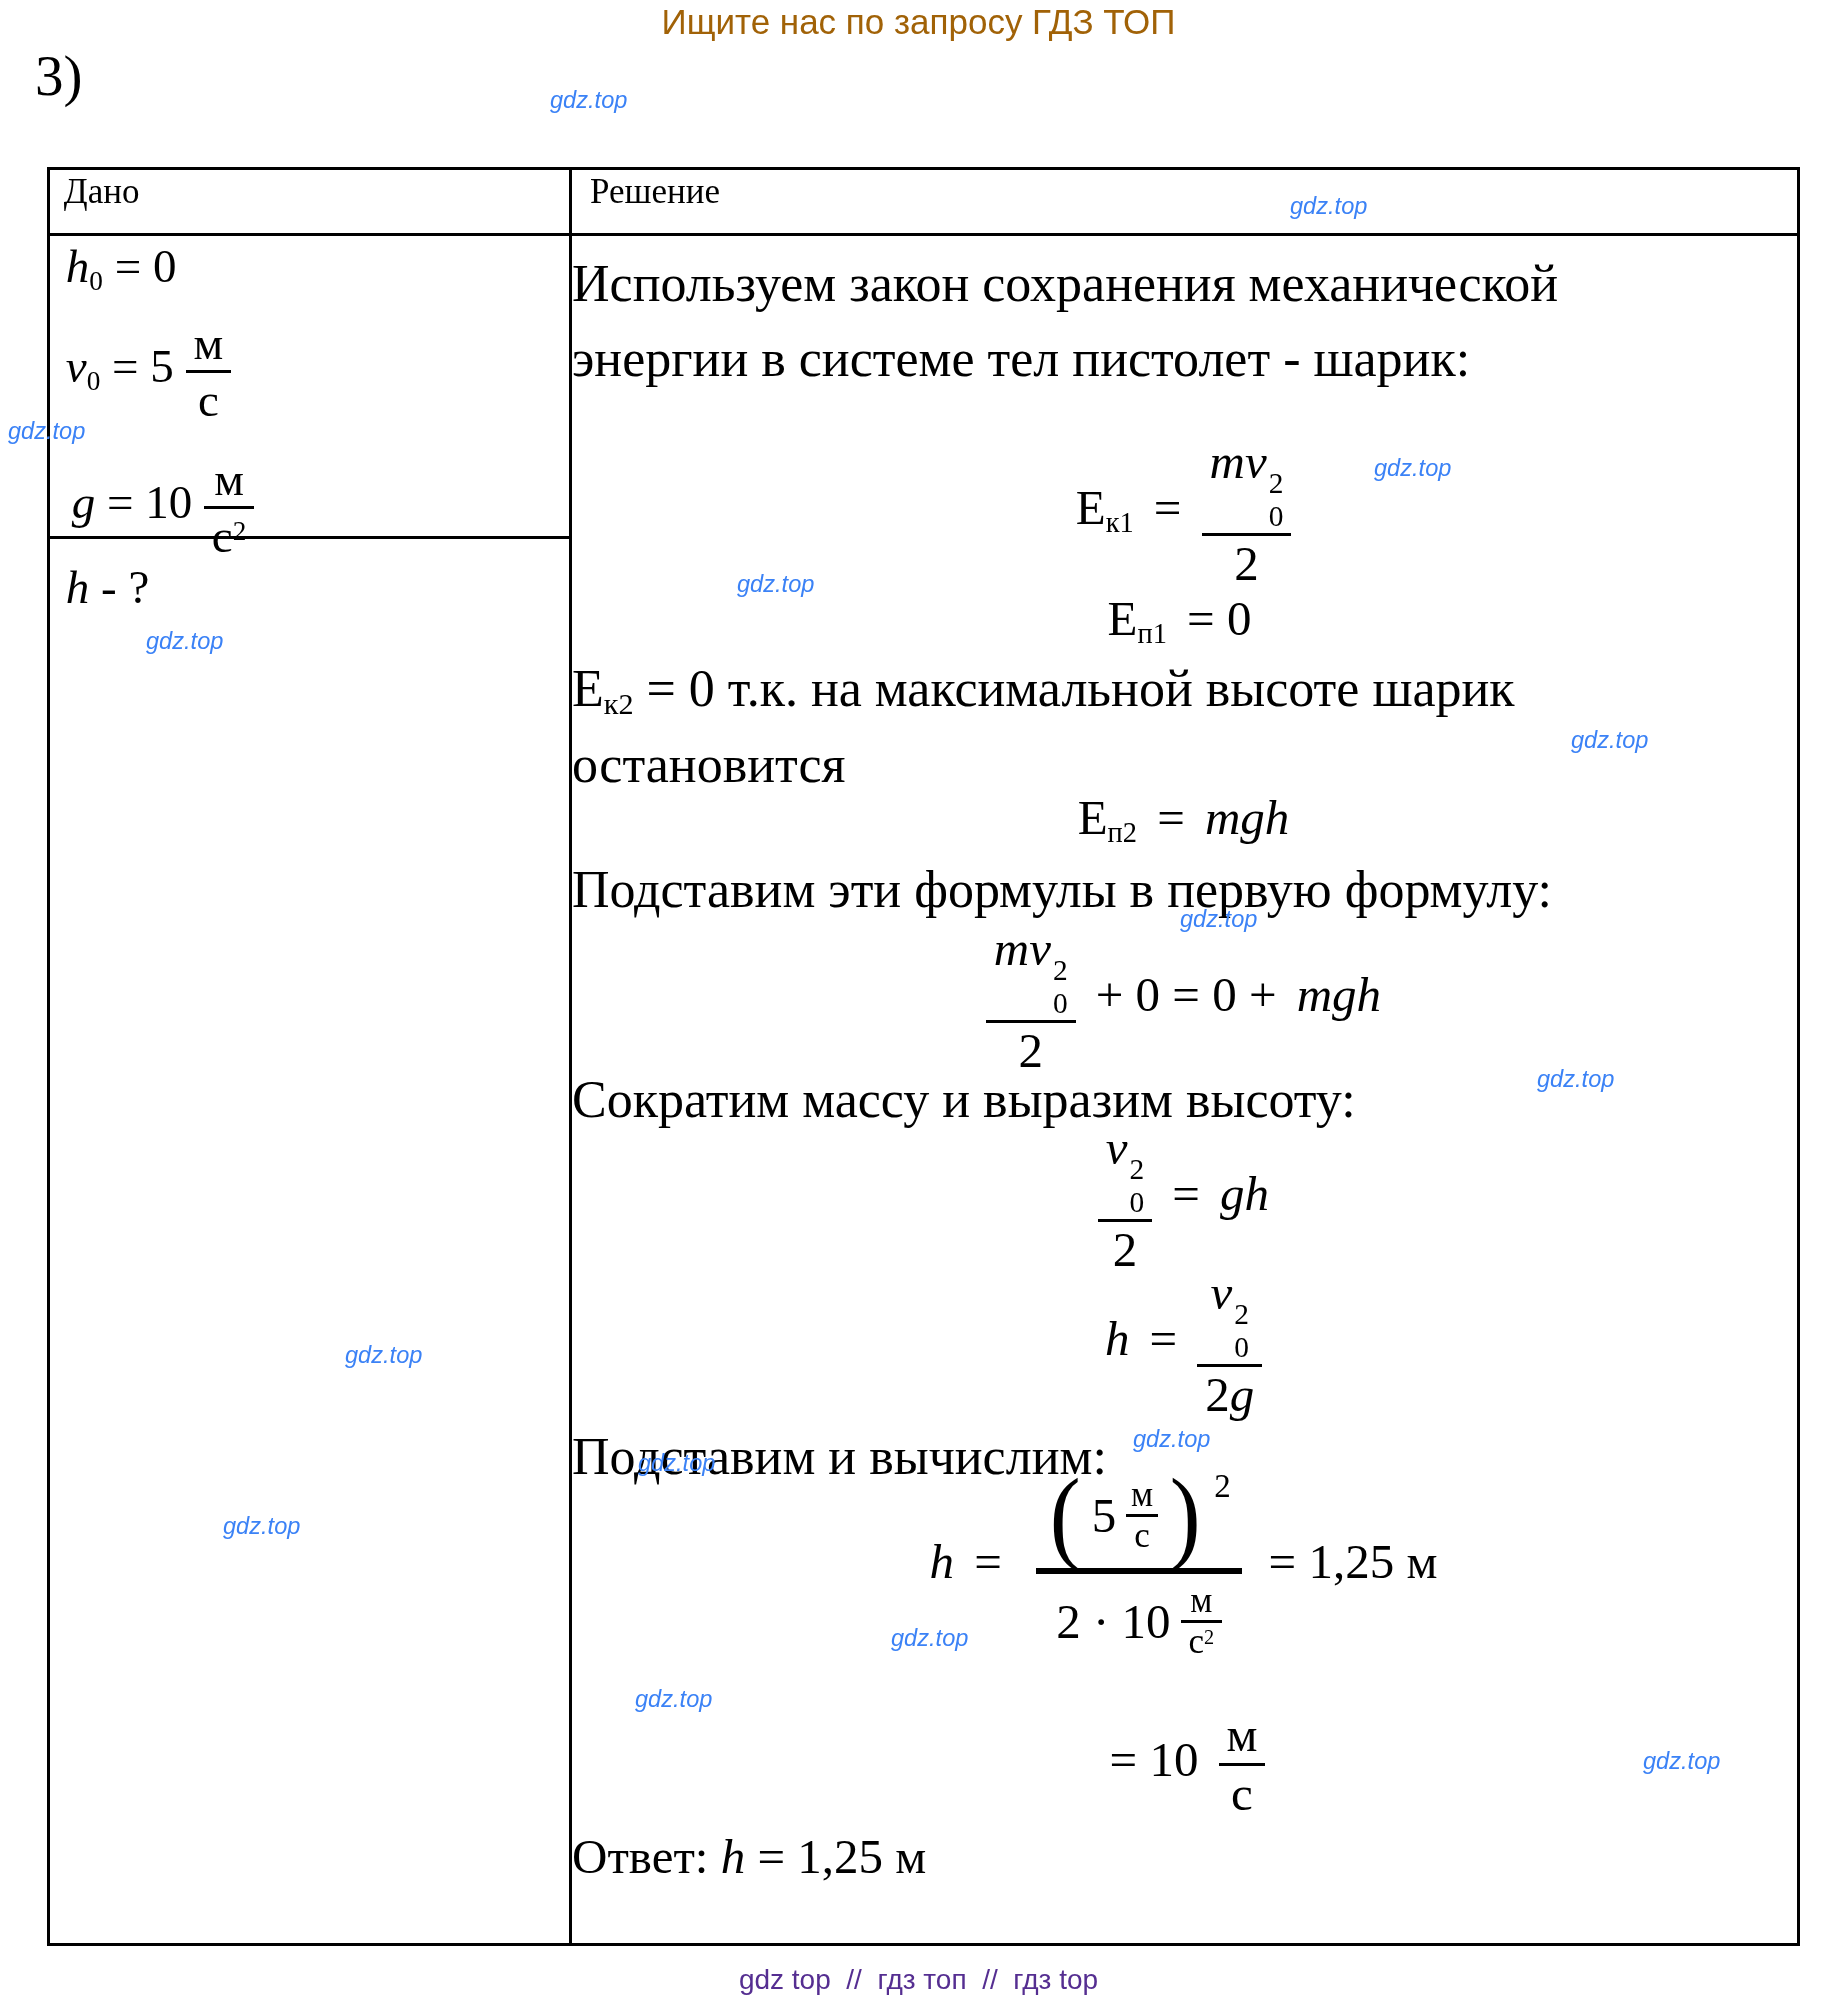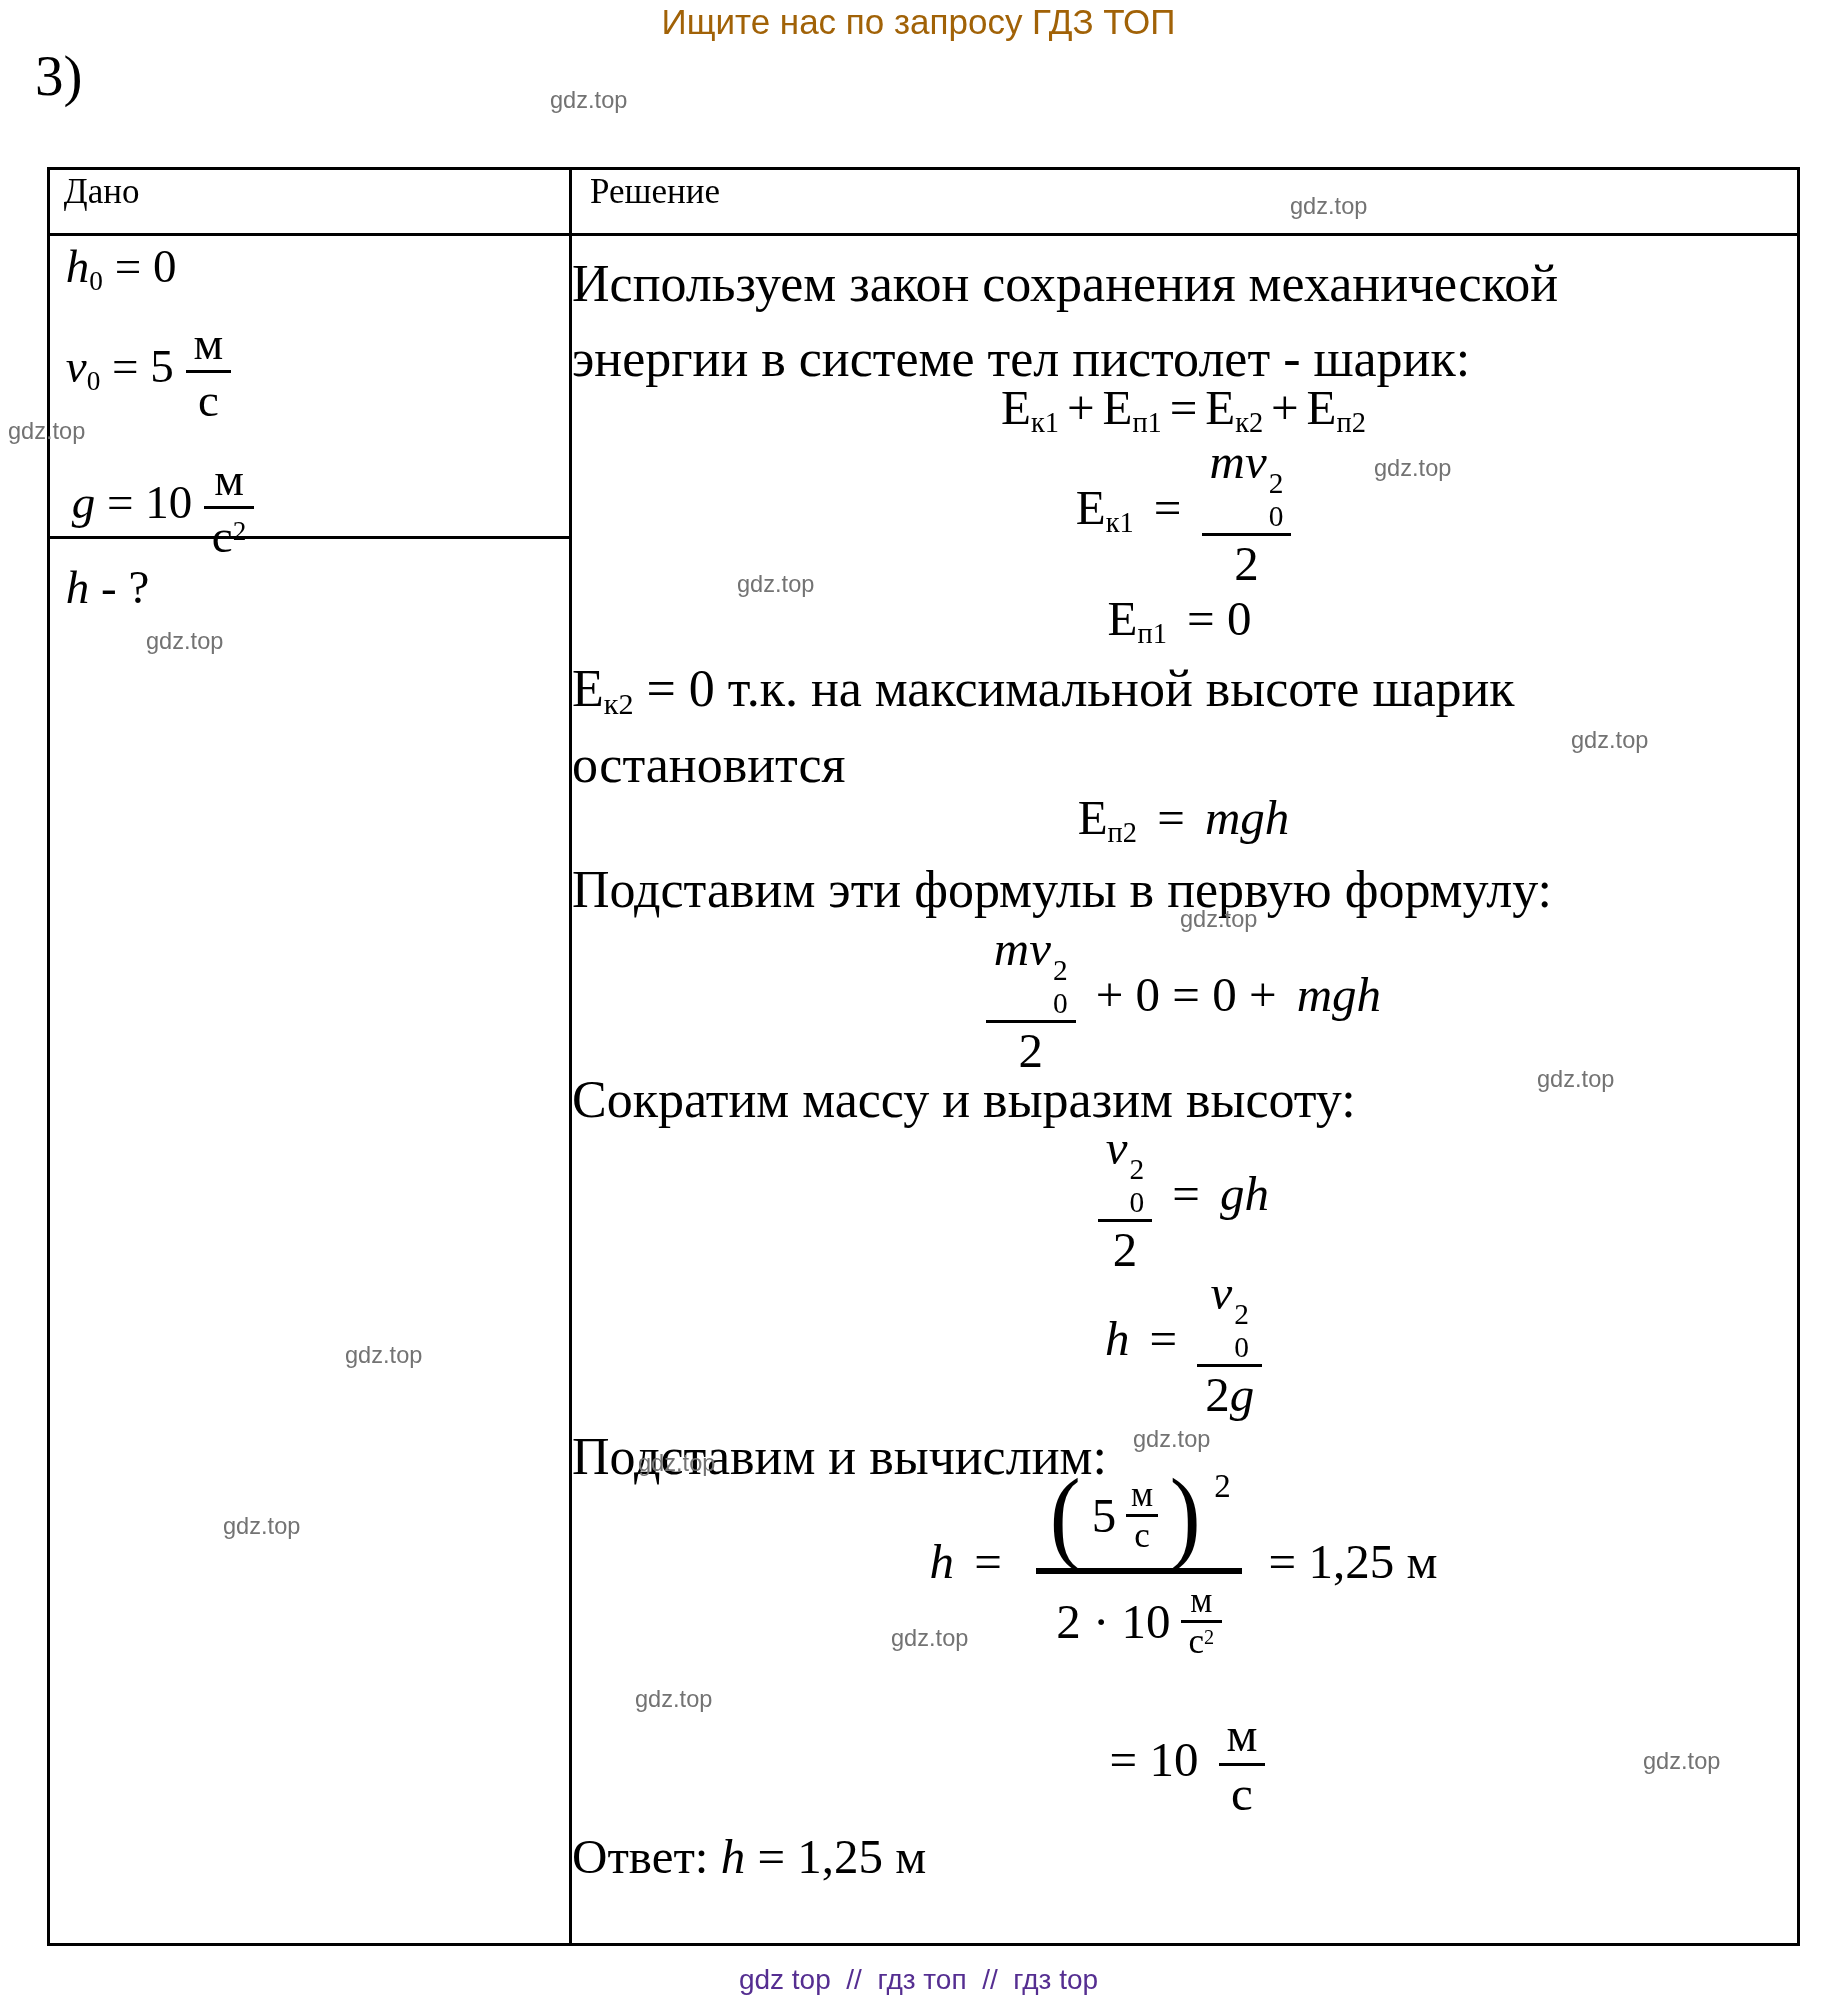--- a/index.html
+++ b/index.html
@@ -7,21 +7,21 @@
     width:1837px;height:2012px;position:relative;background:#ffffff;color:#000;
     font-family:"Liberation Serif","DejaVu Serif",serif;overflow:hidden;
   }
   .promo{
     position:absolute;top:2px;left:0;width:100%;text-align:center;
     font-family:"Liberation Sans","DejaVu Sans",sans-serif;font-size:35px;color:#a16207;
   }
   .pnum{position:absolute;left:35px;top:43px;font-size:57px;}
   .wm{
     position:absolute;font-family:"Liberation Sans","DejaVu Sans",sans-serif;
-    font-size:23.6px;color:#737373;white-space:nowrap;z-index:5;
+    font-size:23.6px;color:#3b82f6;white-space:nowrap;z-index:5;font-style:italic;
   }
   .tbl{position:absolute;left:47px;top:167px;width:1753px;height:1779px;border:3.9px solid #000;box-sizing:border-box;}
   .vdiv{position:absolute;left:519px;top:0;height:100%;width:3px;background:#000;}
   .hhead{position:absolute;left:0;top:63px;width:100%;height:3px;background:#000;}
   .hgiven{position:absolute;left:0;top:366px;width:522px;height:3px;background:#000;}
   .th{position:absolute;font-size:35px;}
   .g-item{position:absolute;font-size:47px;white-space:nowrap;}
   .sol-t{position:absolute;left:522px;width:1223px;font-size:52px;line-height:1.45;}
   .sol-f{position:absolute;left:519px;width:1229px;text-align:center;font-size:49px;white-space:nowrap;}
   .it{font-style:italic;}
@@ -102,23 +102,20 @@
   <div class="g-item" style="left:15.8px;top:390px">
     <span class="it">h</span>
     <span>- ?</span>
   </div>
 
   <div class="sol-t" style="top:76px">
     <span>Используем закон сохранения механической</span><br>
     <span>энергии в системе тел пистолет - шарик:</span>
   </div>
 
-  <div class="sol-f" style="top:209px">
-    <span>Е</span><span class="sb">к1</span><span class="op">+</span><span>Е</span><span class="sb">п1</span><span class="op">=</span><span>Е</span><span class="sb">к2</span><span class="op">+</span><span>Е</span><span class="sb">п2</span>
-  </div>
 
   <div class="sol-f" style="top:264px">
     <span>Е</span><span class="sb">к1</span>
     <span class="op">=</span>
     <span class="fr">
       <span class="n"><span class="it">m</span><span class="it">v</span><span class="vss">
             <span>2</span>
             <span>0</span>
           </span></span>
       <span class="d">2</span>

